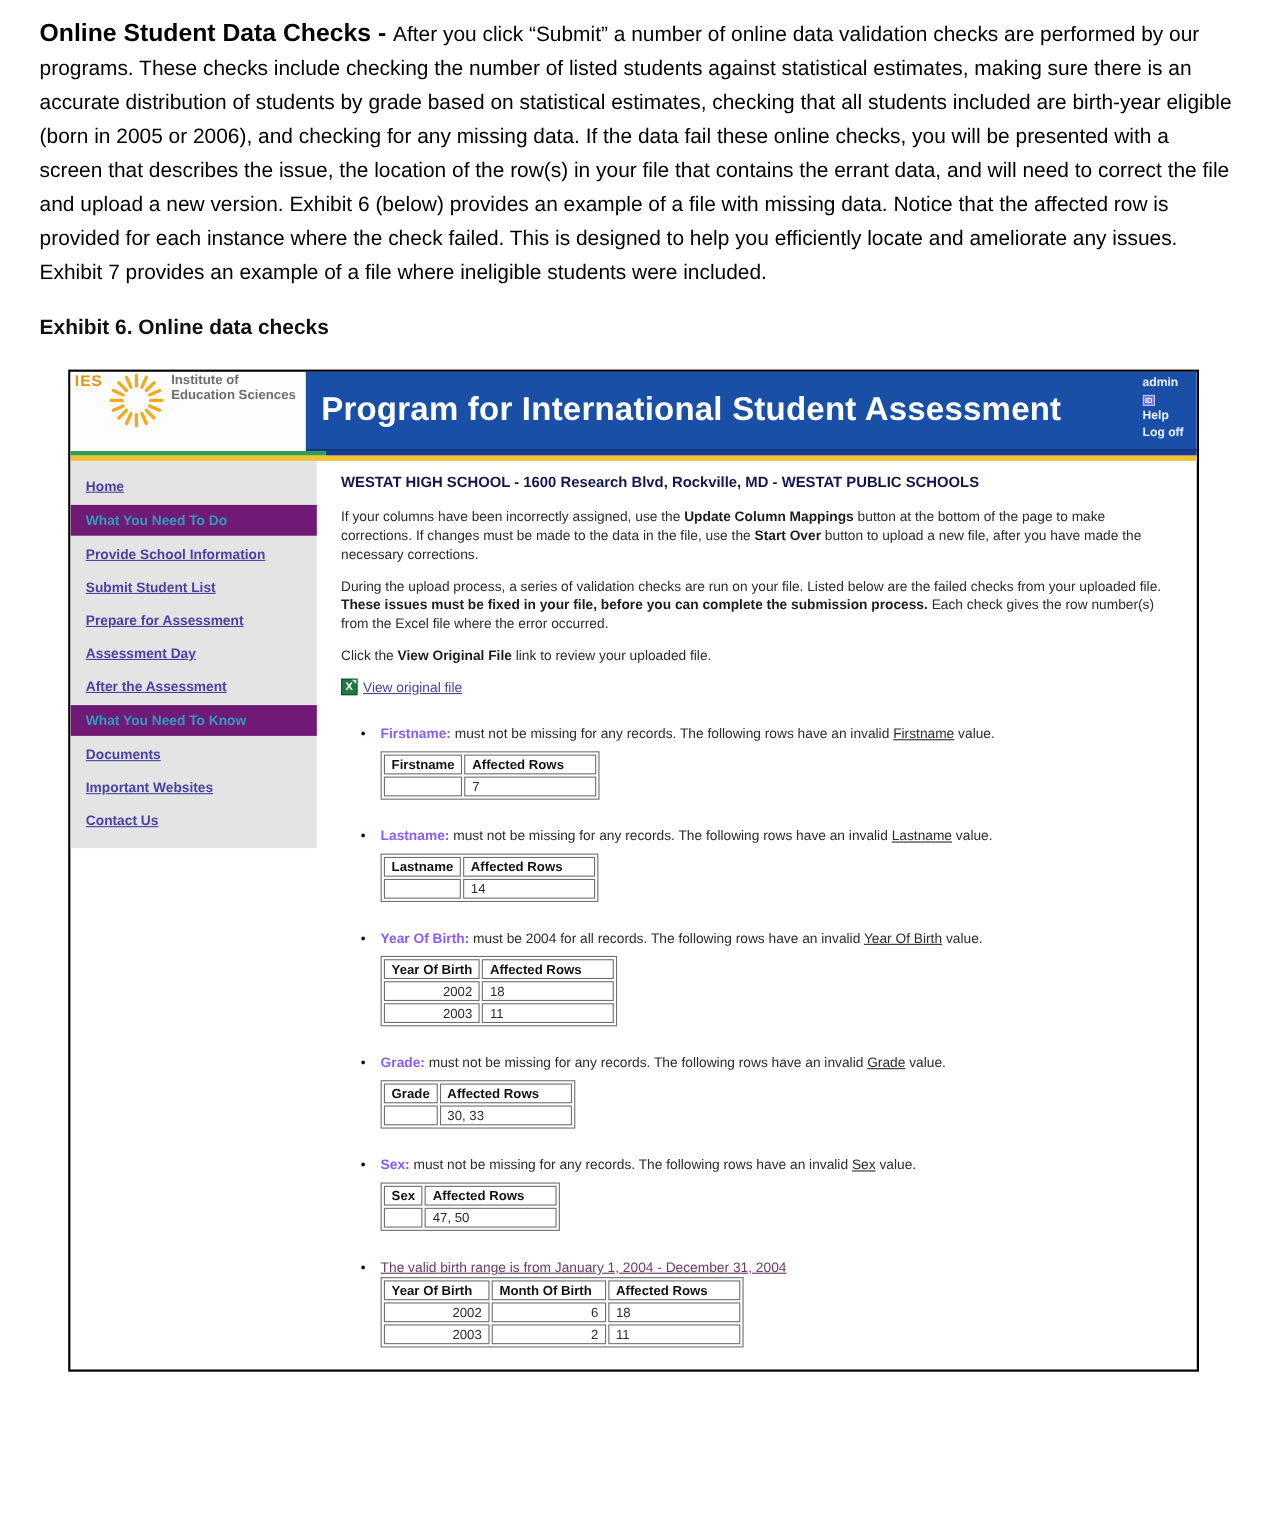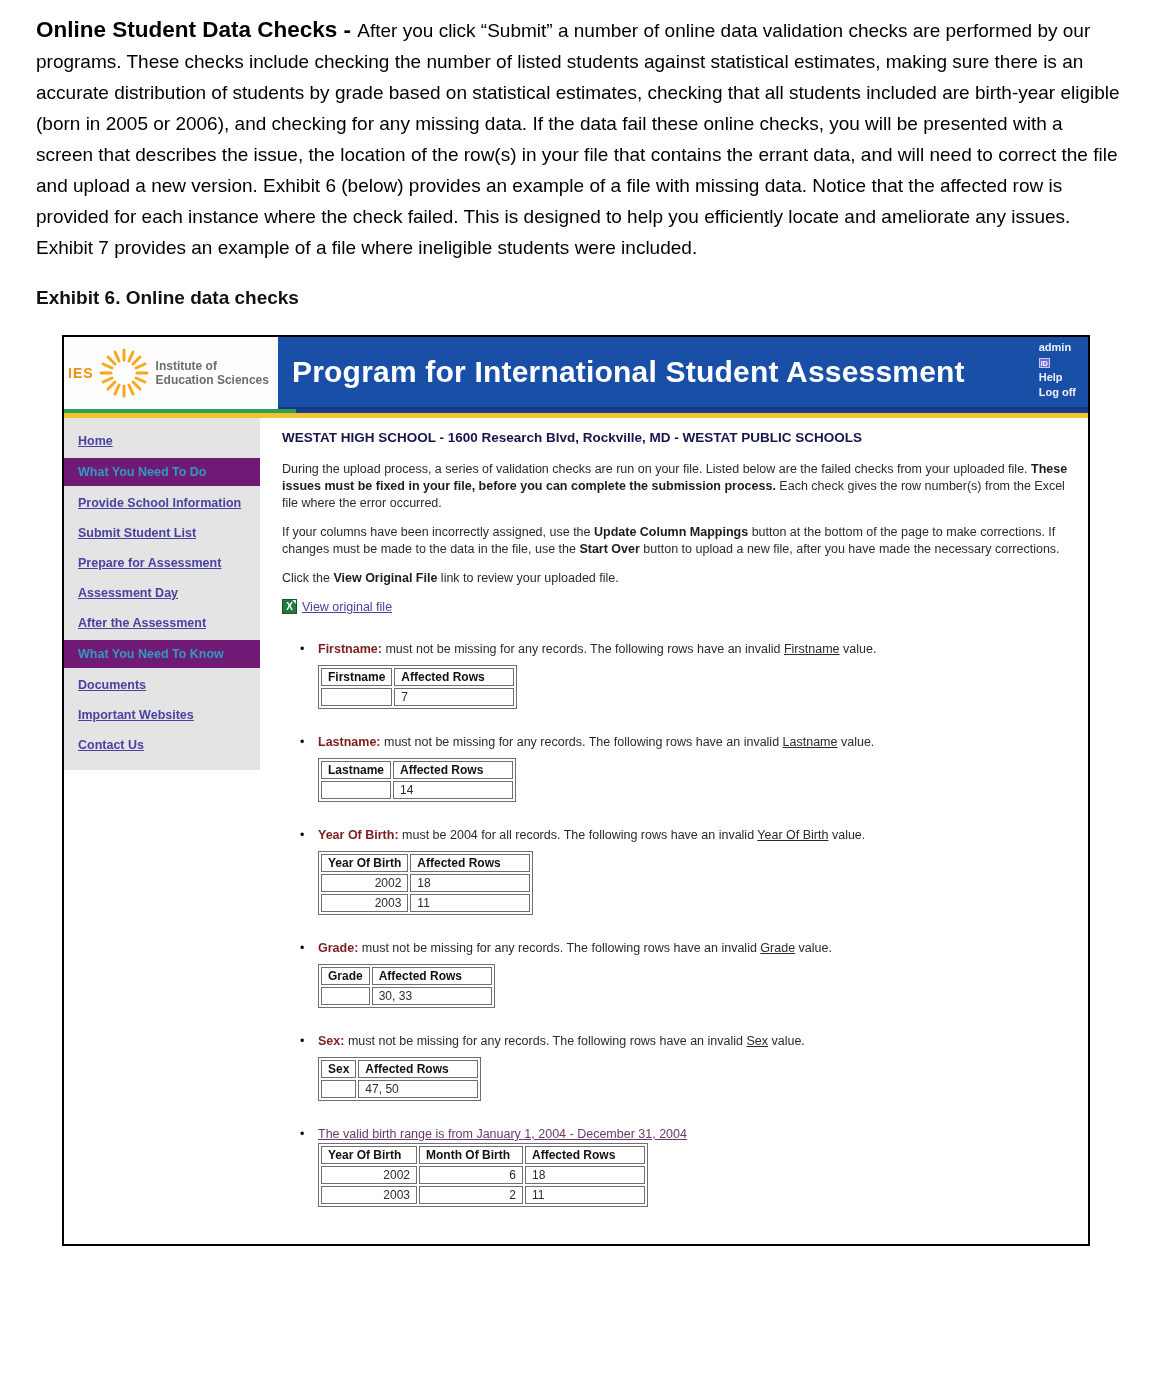--- a/index.html
+++ b/index.html
@@ -33,21 +33,21 @@
     height: 911px;
     border: 2px solid #000;
     overflow: hidden;
     background: #fff;
   }
 
   
   .app-header { display: flex; height: 72px; }
   .logo-area {
     width: 214px; background: #fdfdfd;
-    display: flex; align-items: center;
+    display: flex; align-items: flex-start;
     padding-left: 4px;
     overflow: hidden;
   }
   .ies-abbrev { color: #e8930c; font-weight: bold; font-size: 14px; letter-spacing: 1px; }
   .sunburst { margin: 0 6px 0 4px; flex: 0 0 auto; }
   .org-name { font-size: 12px; color: #6d6d6d; line-height: 14px; font-weight: bold; }
   .banner {
     flex: 1; background: #1a4fa8;
     border-bottom: 2px solid #123a80;
     display: flex; align-items: center;
@@ -72,21 +72,21 @@
 
   
   .stripe-row1 { display: flex; height: 4px; }
   .stripe-row1 .green { width: 232px; background: #2f9e57; }
   .stripe-row1 .navy  { flex: 1; background: #1b3a8f; }
   .stripe-row2 { height: 5px; background: #f0c431; }
 
   
   .app-body { display: flex; min-height: 828px; }
   .sidebar {
-    width: 196px; background: #e4e4e4;
+    width: 224px; background: #e4e4e4;
     align-self: flex-start;
     padding: 8px 0 10px 0;
     font-size: 12.5px;
   }
   .side-link {
     padding: 8px 4px 8px 14px;
     cursor: pointer;
   }
   .side-link span {
     color: #4a42a0; font-weight: bold; text-decoration: underline;
@@ -114,21 +114,21 @@
   }
   .excel-icon::after {
     content: ""; position: absolute; top: 0; right: 0;
     border-top: 4px solid #dff0e6; border-left: 4px solid transparent;
   }
   .view-file-link { color: #4a42a0; text-decoration: underline; cursor: pointer; }
 
   .check { margin-bottom: 26px; padding-left: 14px; font-size: 12.5px; color: #2b2b2b; }
   .check-line { display: flex; }
   .bullet { width: 22px; text-align: left; padding-left: 4px; color: #000; }
-  .check-text b { color: #7f1d1d; margin-top: 12px; }
+  .check-text b { color: #8b5cf6; margin-top: 12px; }
   .check-text .term { text-decoration: underline; }
   .range-note { color: #6b3a68; text-decoration: underline; }
   .check.range { margin-bottom: 0; }
   .check.range .chk-table { margin-top: 2px; }
 
   table.chk-table {
     margin: 9px 0 0 22px;
     border-collapse: separate; border-spacing: 2px;
     border: 1px solid #6f6f6f; background: #fff;
   }
@@ -209,23 +209,23 @@
       <div class="side-link"><span>After the Assessment</span></div>
       <div class="side-section">What You Need To Know</div>
       <div class="side-link"><span>Documents</span></div>
       <div class="side-link"><span>Important Websites</span></div>
       <div class="side-link"><span>Contact Us</span></div>
     </div>
 
     <div class="content">
       <div class="school-header">WESTAT HIGH SCHOOL  -  1600 Research Blvd, Rockville, MD  -  WESTAT PUBLIC SCHOOLS</div>
 
+      <p><span>If your columns have been incorrectly assigned, use the </span><b>Update Column Mappings</b><span> button at the bottom of the page to make corrections. If changes must be made to the data in the file, use the </span><b>Start Over</b><span> button to upload a new file, after you have made the necessary corrections.</span></p>
+
       <p><span>During the upload process, a series of validation checks are run on your file. Listed below are the failed checks from your uploaded file. </span><b>These issues must be fixed in your file, before you can complete the submission process.</b><span> Each check gives the row number(s) from the Excel file where the error occurred.</span></p>
-
-      <p><span>If your columns have been incorrectly assigned, use the </span><b>Update Column Mappings</b><span> button at the bottom of the page to make corrections. If changes must be made to the data in the file, use the </span><b>Start Over</b><span> button to upload a new file, after you have made the necessary corrections.</span></p>
 
       <p><span>Click the </span><b>View Original File</b><span> link to review your uploaded file.</span></p>
 
       <div class="view-file-row">
         <span class="excel-icon">X</span>
         <a class="view-file-link">View original file</a>
       </div>
 
       <div class="check">
         <div class="check-line">

